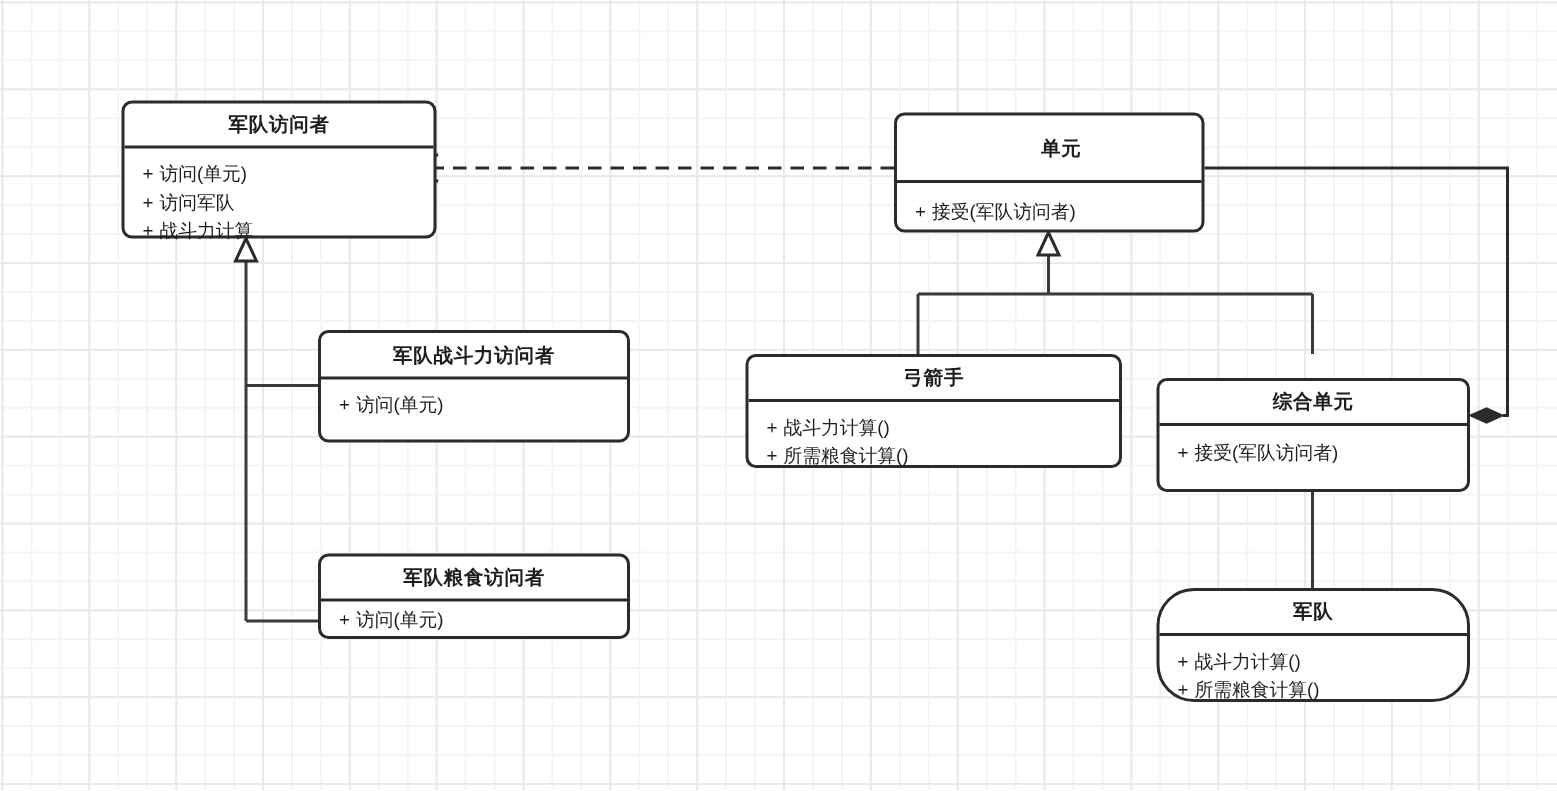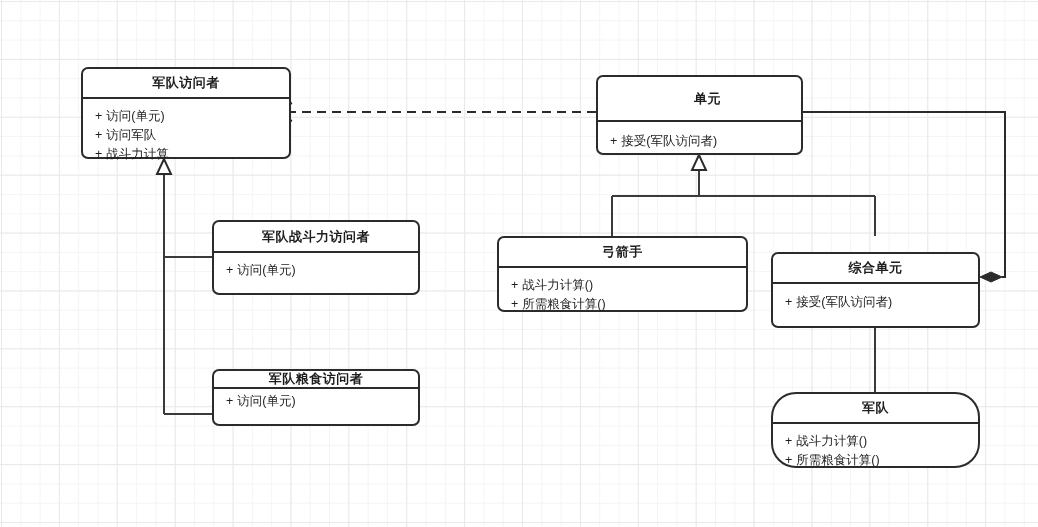--- a/index.html
+++ b/index.html
@@ -127,21 +127,21 @@
   </div>
 
   <div class="uml-class" style="left:212px; top:220px; width:208px; height:75px;">
     <div class="uml-title" style="height:31px;">军队战斗力访问者</div>
     <div class="uml-ops">
       <div class="uml-op"><span class="plus">+</span><span>访问(单元)</span></div>
     </div>
   </div>
 
   <div class="uml-class" style="left:212px; top:369px; width:208px; height:57px;">
-    <div class="uml-title" style="height:18px;">军队粮食访问者</div>
+    <div class="uml-title" style="height:30px;">军队粮食访问者</div>
     <div class="uml-ops" style="padding-top:4px;">
       <div class="uml-op"><span class="plus">+</span><span>访问(单元)</span></div>
     </div>
   </div>
 
   <div class="uml-class" style="left:596px; top:75px; width:207px; height:80px;">
     <div class="uml-title" style="height:45px;padding-left:16px;">单元</div>
     <div class="uml-ops" style="padding-top:11px;">
       <div class="uml-op"><span class="plus">+</span><span>接受(军队访问者)</span></div>
     </div>

